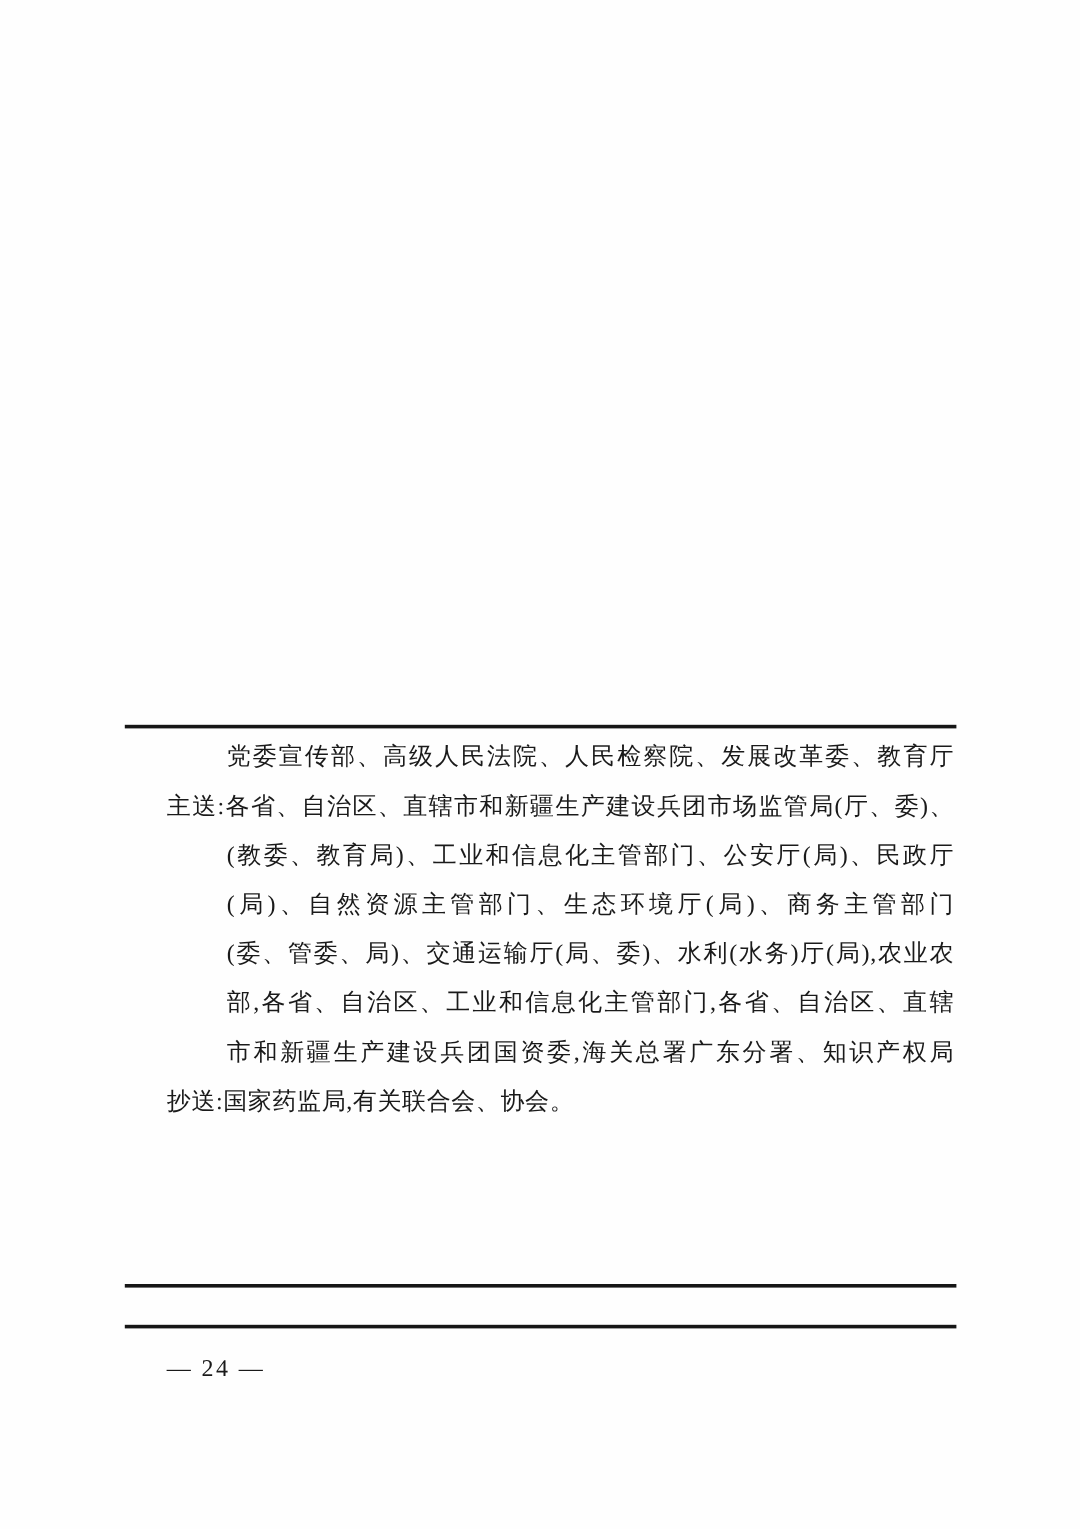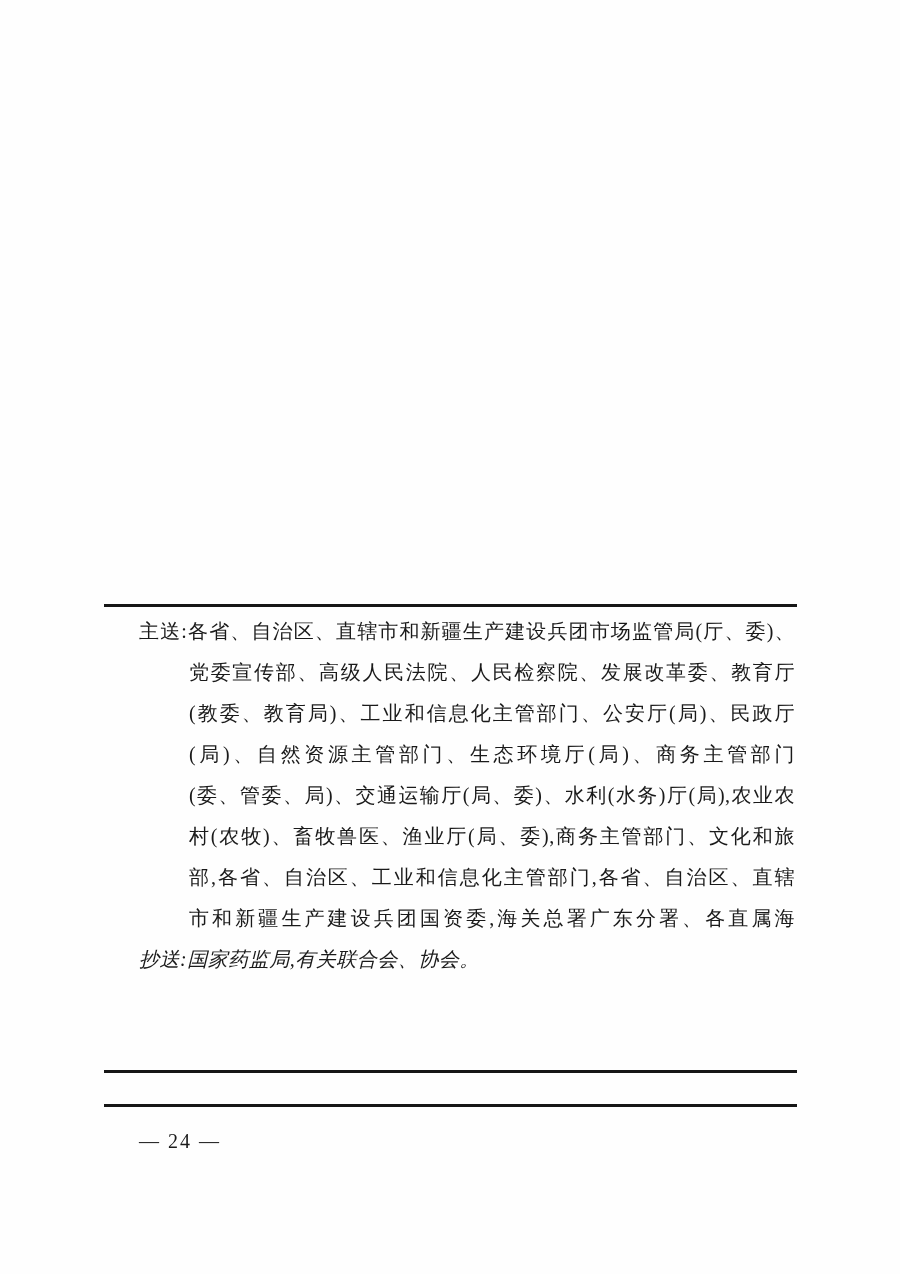--- a/index.html
+++ b/index.html
@@ -41,21 +41,20 @@
     height: 41px;
     overflow: hidden;
     text-align: justify;
     text-align-last: justify;
     white-space: nowrap;
   }
   .r-line.indent { padding-left: 50px; }
   .r-line.copy {
     text-align: left;
     text-align-last: left;
-    font-style: italic;
   }
 
   .footer-row {
     position: absolute;
     left: 139px;
     top: 1070px;
     width: 656px;
     height: 34px;
     display: flex;
     justify-content: space-between;
@@ -75,28 +74,27 @@
   }
 </style>
 </head>
 <body>
 
 <div class="page">
 
   <div class="rule rule-top"></div>
 
   <div class="recipients">
+    <div class="r-line indent">党委宣传部、高级人民法院、人民检察院、发展改革委、教育厅</div>
     <div class="r-line">主送:各省、自治区、直辖市和新疆生产建设兵团市场监管局(厅、委)、</div>
-    <div class="r-line indent">党委宣传部、高级人民法院、人民检察院、发展改革委、教育厅</div>
     <div class="r-line indent">(教委、教育局)、工业和信息化主管部门、公安厅(局)、民政厅</div>
     <div class="r-line indent">(局)、自然资源主管部门、生态环境厅(局)、商务主管部门</div>
     <div class="r-line indent">(委、管委、局)、交通运输厅(局、委)、水利(水务)厅(局),农业农</div>
-    <div class="r-line indent">村(农牧)、畜牧兽医、渔业厅(局、委),商务主管部门、文化和旅</div>
     <div class="r-line indent">部,各省、自治区、工业和信息化主管部门,各省、自治区、直辖</div>
-    <div class="r-line indent">市和新疆生产建设兵团国资委,海关总署广东分署、各直属海</div>
+    <div class="r-line indent">市和新疆生产建设兵团国资委,海关总署广东分署、知识产权局</div>
     <div class="r-line copy">抄送:国家药监局,有关联合会、协会。</div>
   </div>
 
   <div class="rule rule-f-top"></div>
 
 
   <div class="rule rule-f-bot"></div>
 
   <div class="page-number">— 24 —</div>
 

